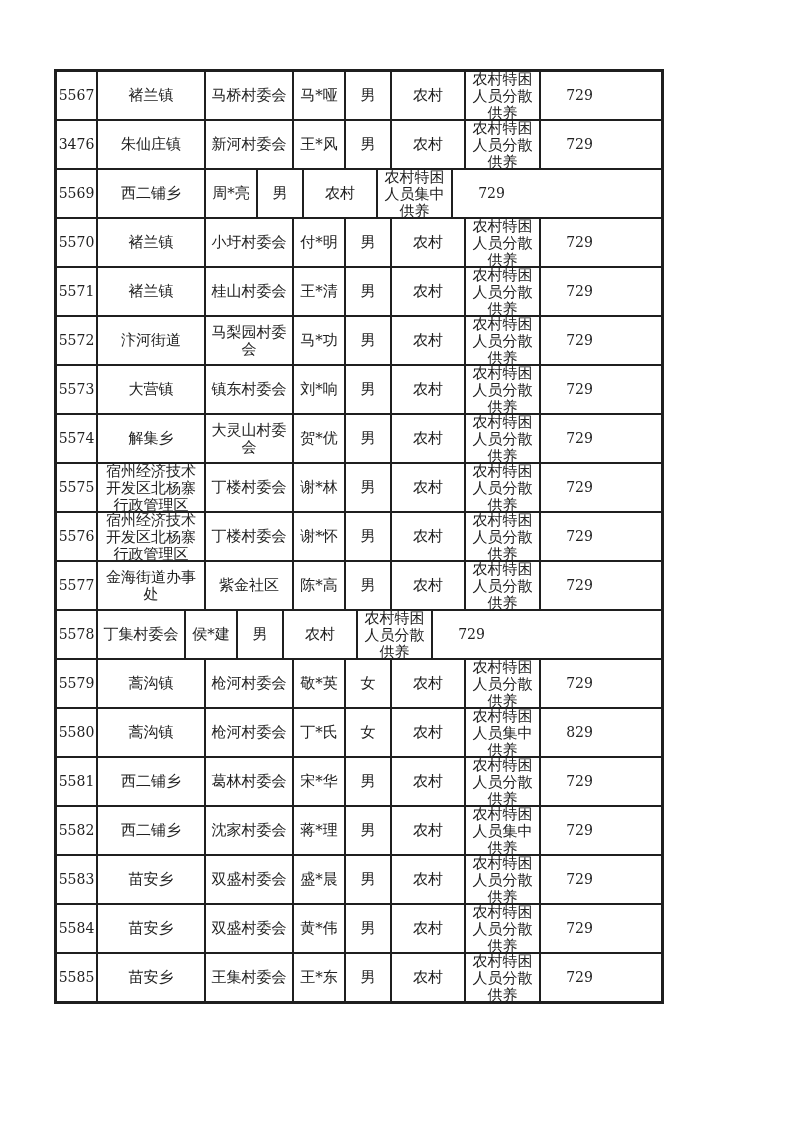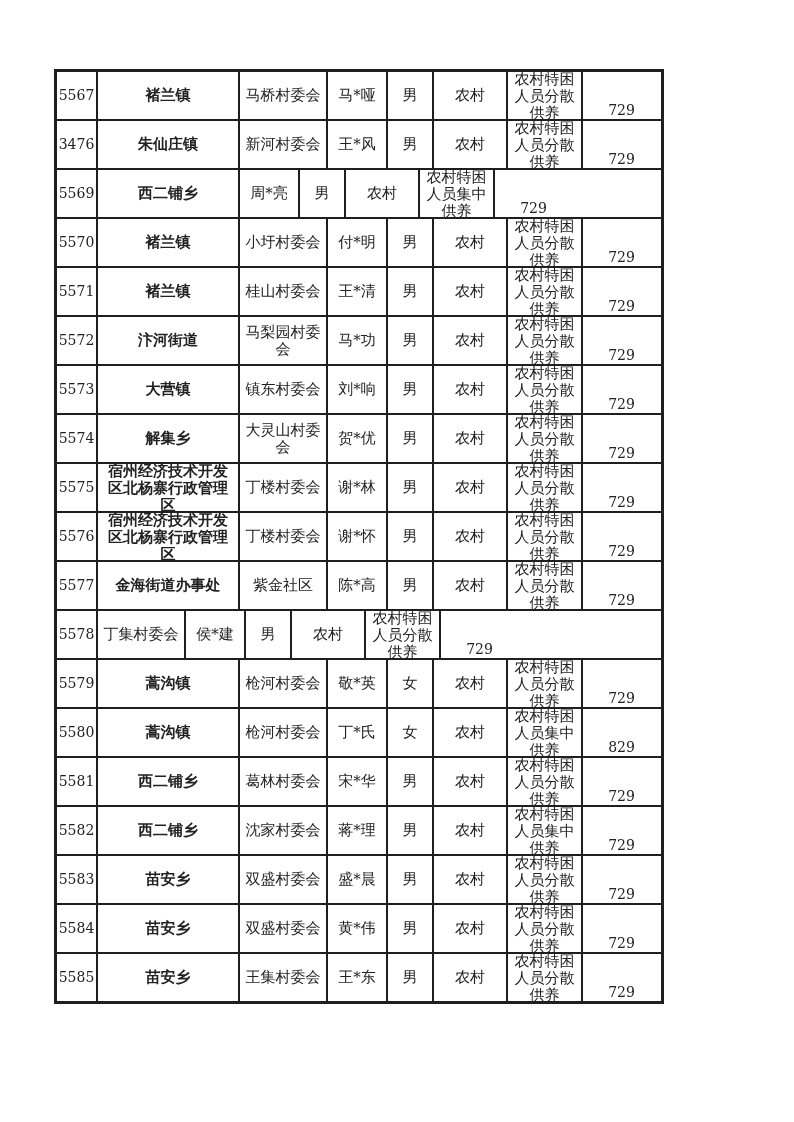--- a/index.html
+++ b/index.html
@@ -48,27 +48,27 @@
     overflow: hidden;
     text-align: center;
     font-size: 15px;
     line-height: 17px;
     word-break: break-all;
     padding: 0 4px;
   }
   .cell:last-child { border-right: none; }
   
   .c0 { width: 41px;  padding: 0 1px; font-size: 14px; white-space: nowrap; }
-  .c1 { width: 142px; font-weight: bold; }
+  .c1 { width: 108px; }
   .c2 { width: 88px; justify-content: center;  }
-  .c3 { width: 60px;  white-space: nowrap; }
+  .c3 { width: 52px;  white-space: nowrap; }
   .c4 { width: 46px;  }
   .c5 { width: 74px;  }
   .c6 { width: 75px;  }
-  .c7 { width: 77px;  padding: 0 1px; font-size: 14px; white-space: nowrap; align-items: flex-end; }
+  .c7 { width: 77px;  padding: 0 1px; font-size: 14px; white-space: nowrap; }
   
   .cell.clip-top {
     align-items: center;
   }
   .cell.clip-top > span { margin-top: 2px; }
 </style>
 </head>
 <body>
 
 <div class="page">

